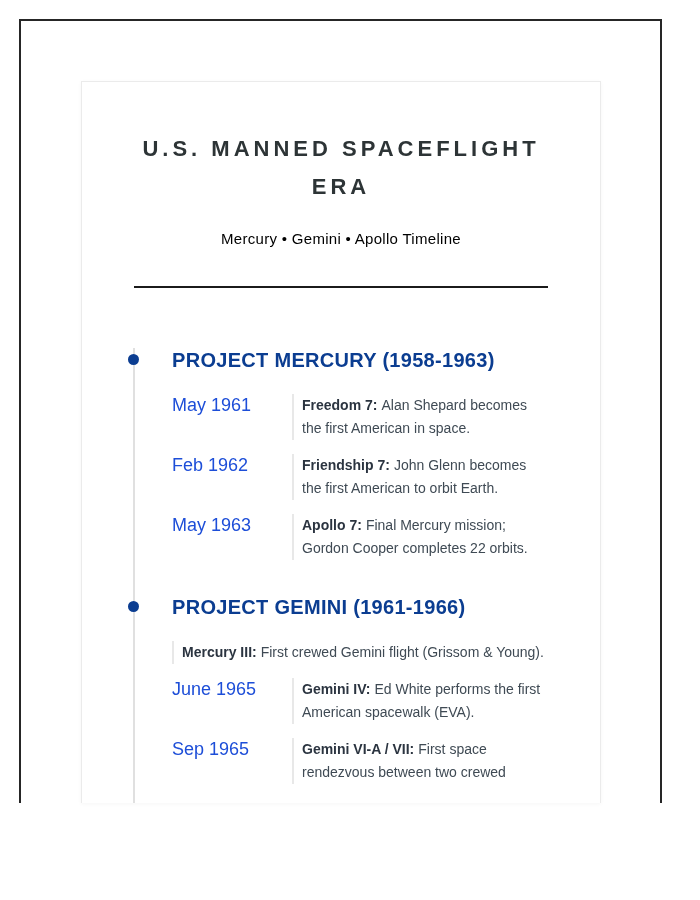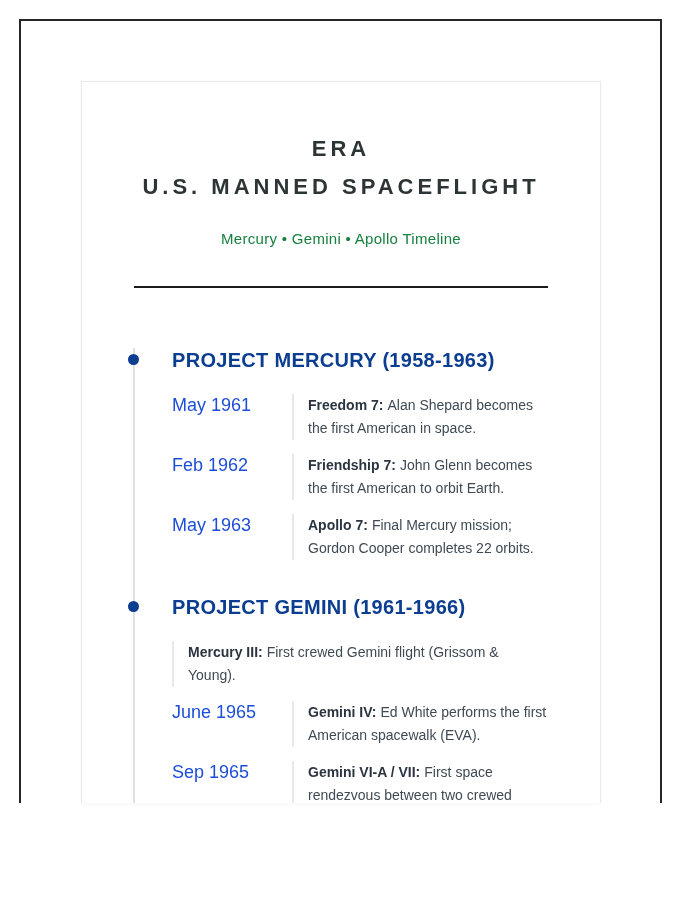--- a/index.html
+++ b/index.html
@@ -50,21 +50,21 @@
     letter-spacing: 4px;
     color: #2d3436;
   }
   .doc-title span { display: block; }
 
   .doc-subtitle {
     margin-top: 22px;
     font-size: 15px;
     line-height: 22px;
     letter-spacing: 0.3px;
-    color: #15803d;
+    color: #000000;
   }
 
   .divider {
     margin-top: 36px;
     height: 0;
     border-top: 2px solid #1b1b1b;
   }
 
   .timeline {
     margin-top: 60px;
@@ -107,43 +107,43 @@
     width: 120px;
     flex: 0 0 120px;
     font-size: 18px;
     line-height: 23px;
     color: #1d4ed8;
   }
 
   .entry-desc {
     flex: 1;
     border-left: 2px solid #e8e8e8;
-    padding-left: 14px;
+    padding-left: 8px;
     font-size: 14px;
     line-height: 23px;
     color: #3f4a54;
   }
 
   .mission {
     font-weight: bold;
     color: #2b3440;
     margin-right: 4px;
   }
 </style>
 </head>
 <body>
 
 <div class="frame"></div>
 
 <div class="card">
 
   <div class="doc-header">
     <h1 class="doc-title">
+      <span>U.S. MANNED SPACEFLIGHT</span>
       <span>ERA</span>
-      <span>U.S. MANNED SPACEFLIGHT</span>
     </h1>
     <div class="doc-subtitle">Mercury • Gemini • Apollo Timeline</div>
     <div class="divider"></div>
   </div>
 
   <div class="timeline">
 
     <div class="tl-section">
       <span class="tl-dot"></span>
       <h2 class="sec-heading">PROJECT MERCURY (1958-1963)</h2>

